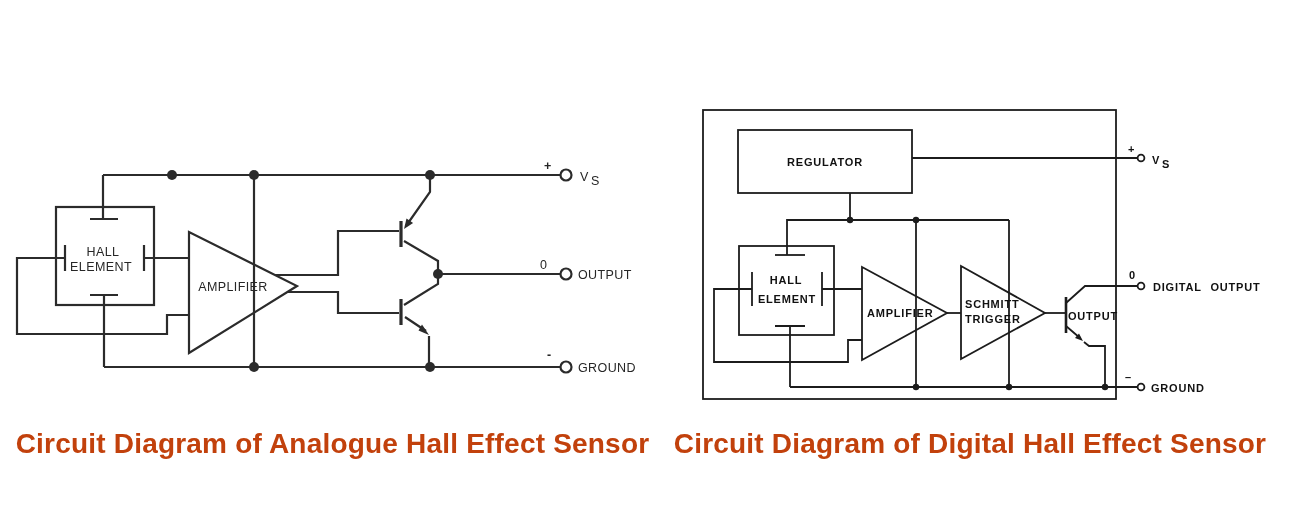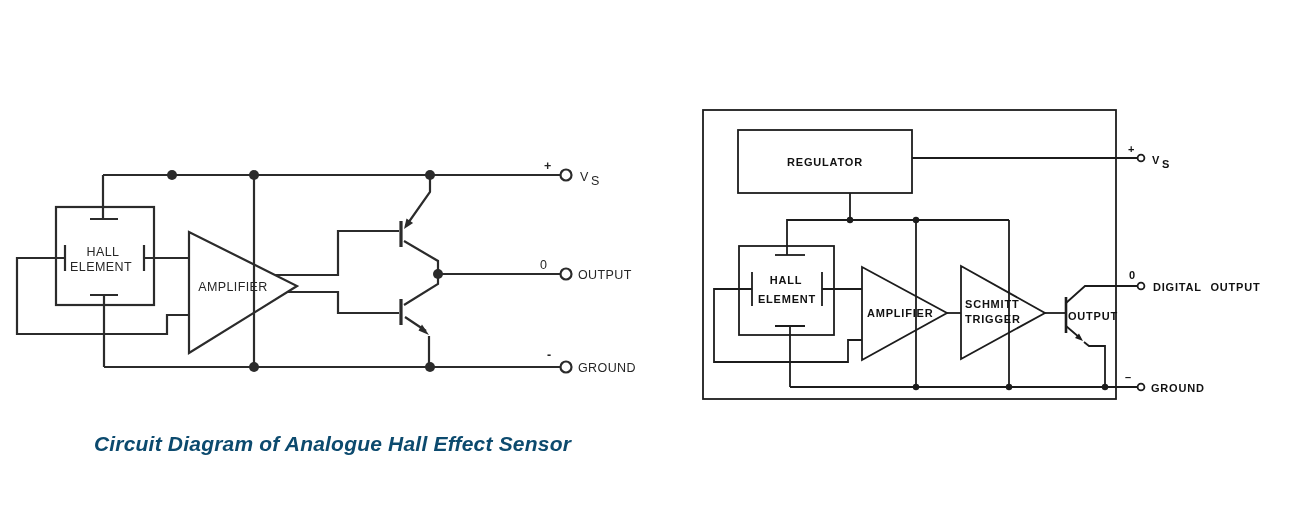--- a/index.html
+++ b/index.html
@@ -1,21 +1,21 @@
 <!DOCTYPE html>
 <html><head>
 <meta charset="utf-8">
 <style>
   html,body{margin:0;padding:0;background:#ffffff;}
   #stage{position:relative;width:1290px;height:530px;background:#ffffff;overflow:hidden;
          font-family:"Liberation Sans",sans-serif;}
   #stage svg{position:absolute;left:0;top:0;}
   .caption{position:absolute;top:429px;height:30px;line-height:30px;text-align:center;
-           font-family:"Liberation Sans",sans-serif;font-weight:bold;font-style:italic;
-           font-size:21px;color:#0c4a6e;letter-spacing:0.2px;}
+           font-family:"Liberation Sans",sans-serif;font-weight:bold;
+           font-size:28px;color:#c2410c;letter-spacing:0.2px;}
   #caption-left{left:10px;width:645px;}
   #caption-right{left:660px;width:620px;}
   svg text{font-family:"Liberation Sans",sans-serif;}
   .t-left{fill:#262626;font-size:12.5px;letter-spacing:0.4px;}
   .t-right{fill:#111111;font-weight:bold;font-size:11px;letter-spacing:0.8px;}
 </style>
 </head>
 <body>
 
 <div id="stage">
@@ -136,14 +136,15 @@
     <text class="t-right" x="1152" y="164" font-size="13">V</text>
     <text class="t-right" x="1162" y="167.5" font-size="9.5">S</text>
     <text class="t-right" x="1129" y="279" font-size="12">0</text>
     <text class="t-right" x="1153" y="291" font-size="11.5" word-spacing="5">DIGITAL OUTPUT</text>
     <text class="t-right" x="1125" y="381" font-size="13">–</text>
     <text class="t-right" x="1151" y="392" font-size="11.5">GROUND</text>
   </g>
 </svg>
 
 <div class="caption" id="caption-left">Circuit Diagram of Analogue Hall Effect Sensor</div>
+<div class="caption" id="caption-right">Circuit Diagram of Digital Hall Effect Sensor</div>
 
 </div>
 
 </body></html>

